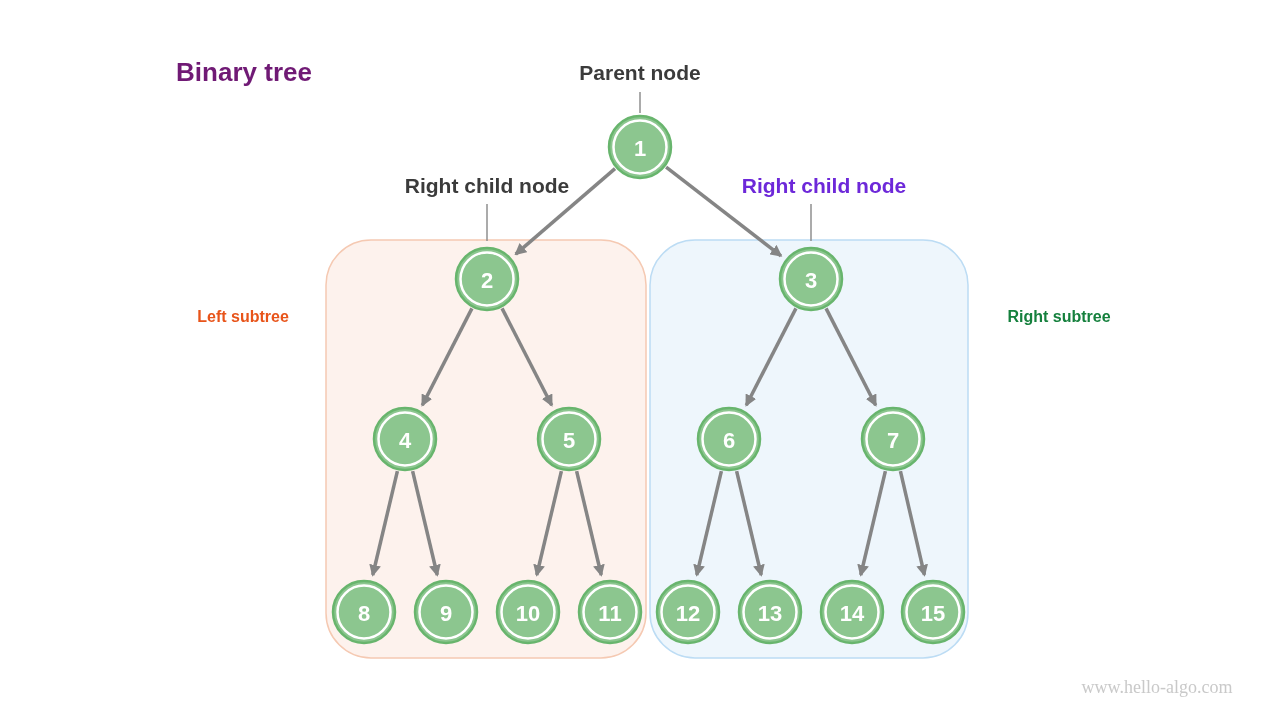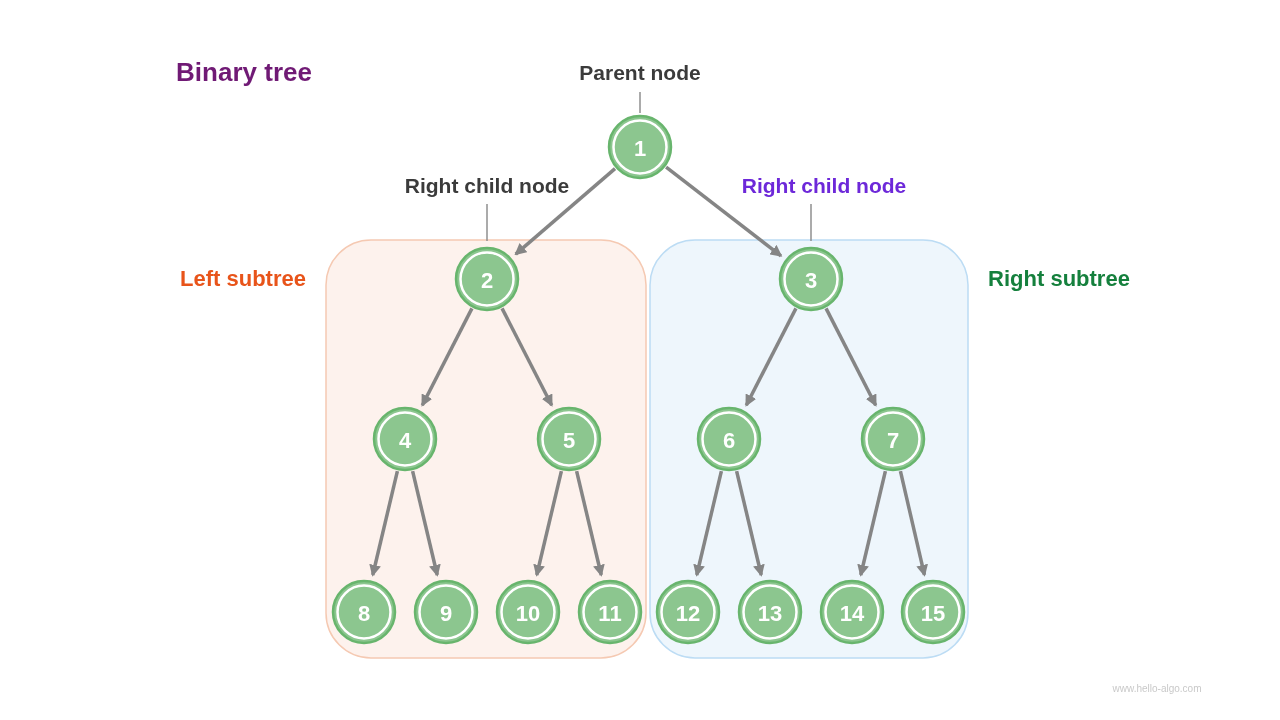--- a/index.html
+++ b/index.html
@@ -26,26 +26,27 @@
   }
   .title-label {
     font-size: 26px;
     font-weight: bold;
   }
   .annotation-label {
     font-size: 21px;
     font-weight: bold;
   }
   .subtree-label {
-    font-size: 22px;
+    font-size: 16px;
     font-weight: bold;
+    margin-top: 38px;
   }
   .watermark-label {
-    font-family: Liberation Sans, sans-serif;
-    font-size: 10px;
+    font-family: Liberation Serif, serif;
+    font-size: 18px;
   }
   .node-num {
     font-family: "Liberation Sans", sans-serif;
     font-size: 22px;
     font-weight: bold;
   }
 </style>
 </head>
 <body>
 

